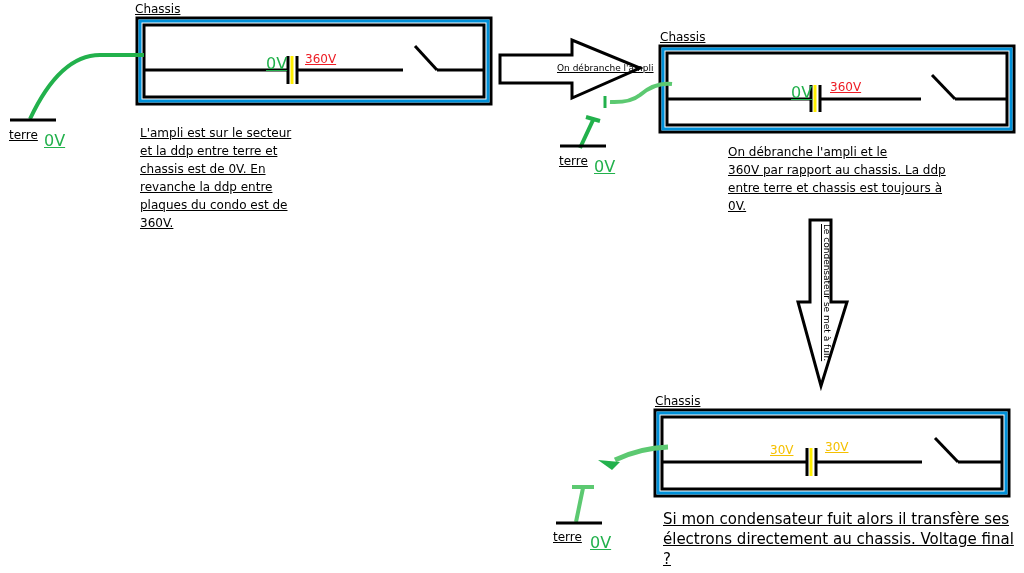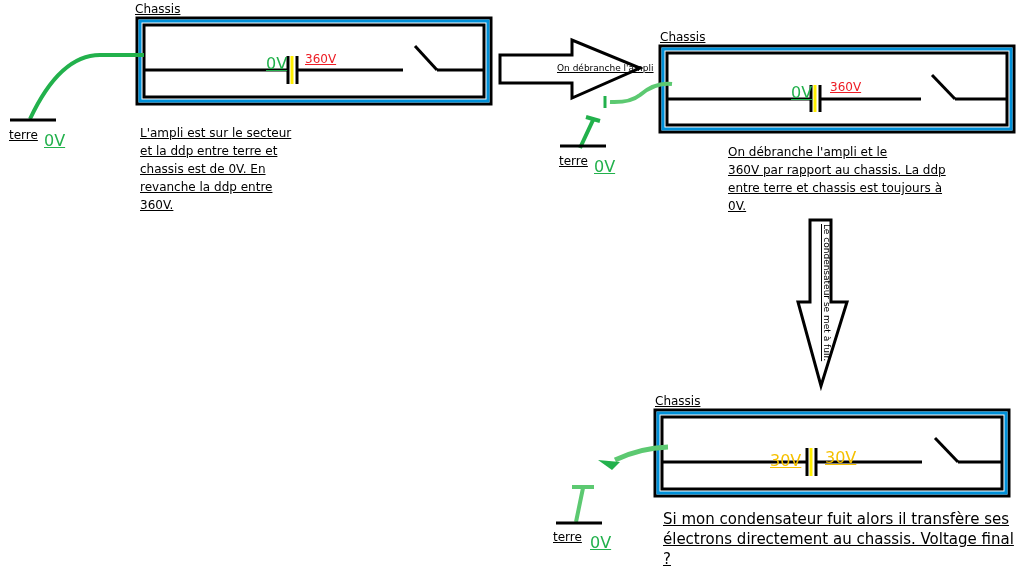--- a/index.html
+++ b/index.html
@@ -3,21 +3,21 @@
 <meta charset="utf-8">
 <style>
   html,body{margin:0;padding:0;background:#fff;}
   body{width:1024px;height:573px;position:relative;overflow:hidden;font-family:"DejaVu Sans",sans-serif;}
   svg{position:absolute;left:0;top:0;}
   .txt{position:absolute;font-family:"DejaVu Sans",sans-serif;color:#000;text-decoration:underline;}
   .lbl{font-size:12px;}
   .para{font-size:12px;line-height:18px;}
   .green{color:#22b14c;font-size:16px;}
   .red{color:#ed1c24;font-size:12px;}
-  .yellow{color:#f5c000;font-size:16px;margin-top:8px;}
+  .yellow{color:#f5c000;font-size:12px;}
 </style>
 </head>
 <body>
 
 <svg width="1024" height="573">
 
   <g>
     <rect x="137" y="18" width="354" height="86" fill="none" stroke="#000" stroke-width="3"></rect>
     <rect x="140" y="21" width="348" height="80" fill="none" stroke="#0090d8" stroke-width="3"></rect>
     <rect x="144" y="25" width="340" height="72" fill="none" stroke="#000" stroke-width="3"></rect>
@@ -74,20 +74,21 @@
 <div class="txt lbl" style="left:135px;top:2px;">Chassis</div>
 <div class="txt green" style="left:266px;top:54px;">0V</div>
 <div class="txt red" style="left:305px;top:52px;">360V</div>
 <div class="txt lbl" style="left:9px;top:128px;">terre</div>
 <div class="txt green" style="left:44px;top:131px;">0V</div>
 <div class="txt para" style="left:140px;top:124px;width:200px;">
   <div>L'ampli est sur le secteur</div>
   <div>et la ddp entre terre et</div>
   <div>chassis est de 0V. En</div>
   <div>revanche la ddp entre</div>
+  <div>plaques du condo est de</div>
   <div>360V.</div>
 </div>
 
 <div class="txt" style="left:509px;top:63px;font-size:9px;padding-left:48px;">On débranche l'ampli</div>
 
 <div class="txt lbl" style="left:660px;top:30px;">Chassis</div>
 <div class="txt green" style="left:791px;top:83px;">0V</div>
 <div class="txt red" style="left:830px;top:80px;">360V</div>
 <div class="txt lbl" style="left:559px;top:154px;">terre</div>
 <div class="txt green" style="left:594px;top:157px;">0V</div>

